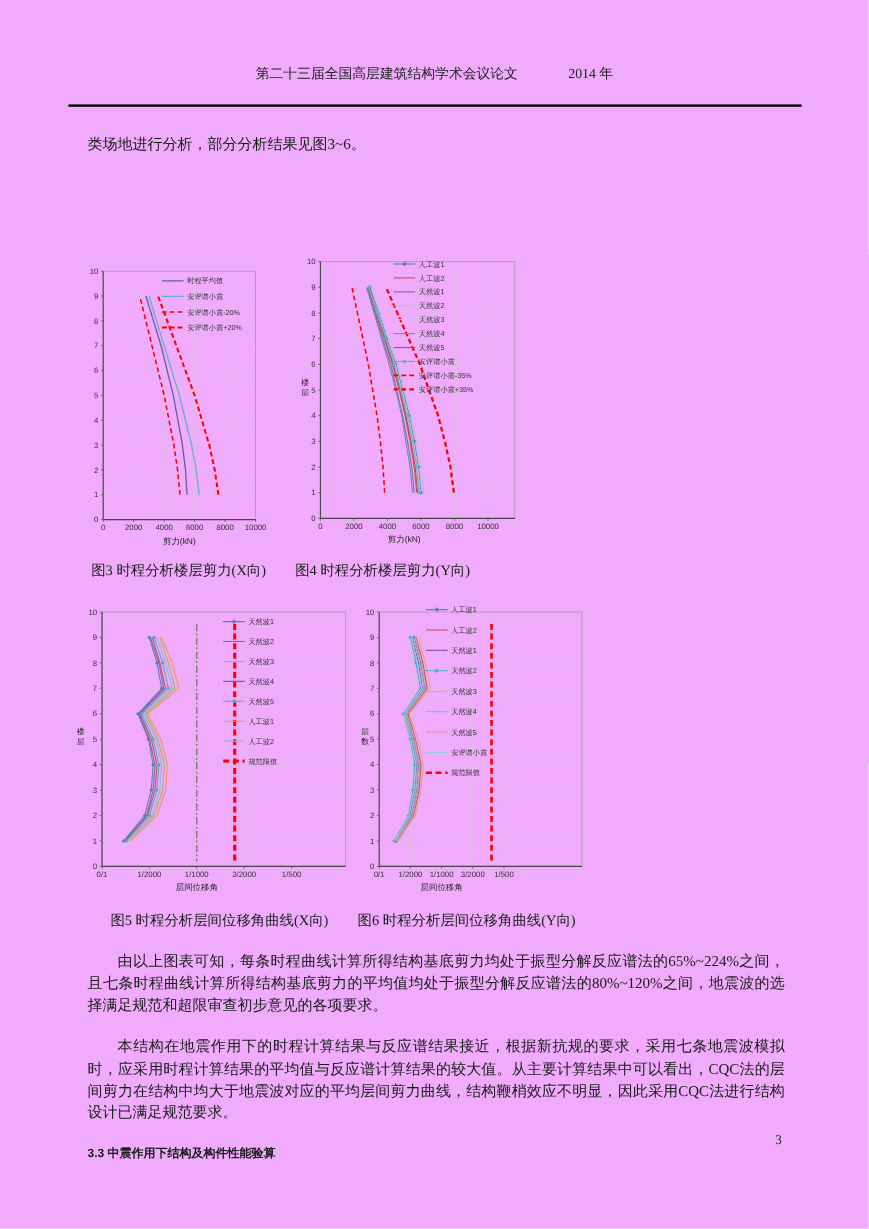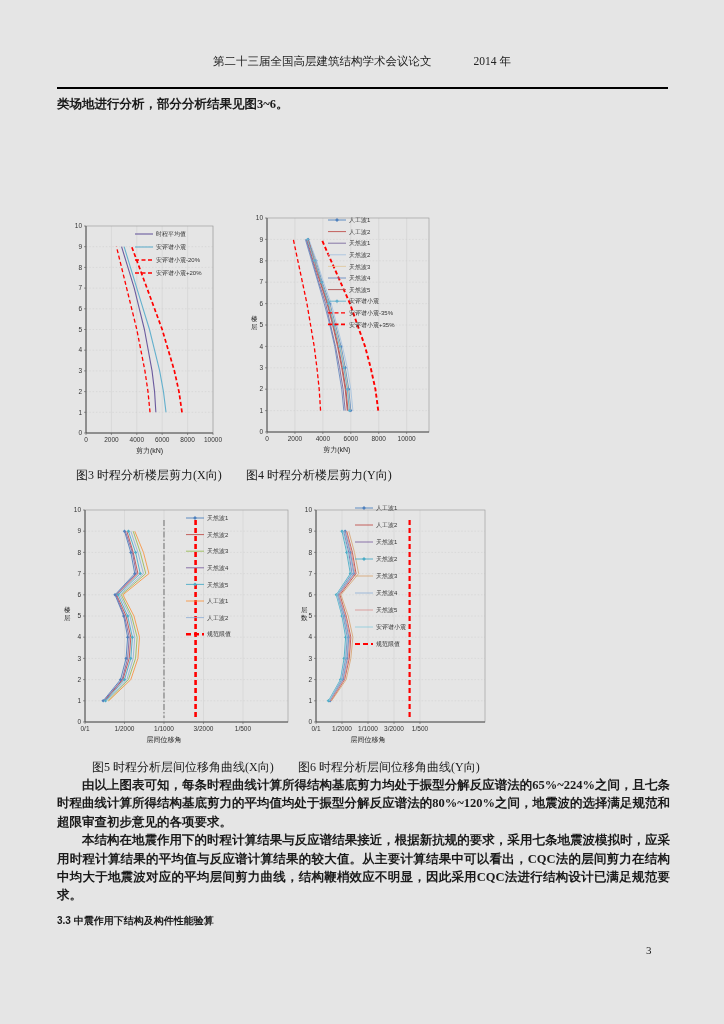--- a/index.html
+++ b/index.html
@@ -1,23 +1,23 @@
 <!DOCTYPE html>
 <html><head>
 <meta charset="utf-8">
 <style>
   html,body{margin:0;padding:0;background:#ffffff;}
-  #page{position:relative;width:724px;height:1024px;background:#e5e5e5;overflow:hidden;
+  #page{position:relative;width:724px;height:1024px;background:#f0abfc;overflow:hidden;
         font-family:"Liberation Serif","DejaVu Serif",serif;color:#1a1a1a;}
   .hdr{position:absolute;top:54px;left:0;width:724px;text-align:center;font-size:11.5px;color:#222;}
   .hdr .gap{display:inline-block;width:42px;}
   .rule{position:absolute;top:87px;left:57px;width:611px;height:2px;background:#000;}
   .body-text{position:absolute;left:57px;width:613px;font-size:12.5px;line-height:18.4px;
              text-align:justify;text-align-last:left;}
-  .body-text p{margin:0;font-weight:bold;}
+  .body-text p{margin:16px;}
   .indent{text-indent:2em;}
   #textTop{top:95px;}
   #textBottom{top:776px;}
   .sec-head{font-family:"Liberation Sans","DejaVu Sans",sans-serif;font-weight:bold;
             font-size:10px;margin-top:7px !important;}
   .chart{position:absolute;}
   svg{font-family:"Liberation Sans","DejaVu Sans",sans-serif;}
   .caption{position:absolute;font-size:12px;color:#1a1a1a;white-space:nowrap;}
   #pageNum{position:absolute;left:646px;top:944px;font-size:11px;color:#222;}
 </style>

